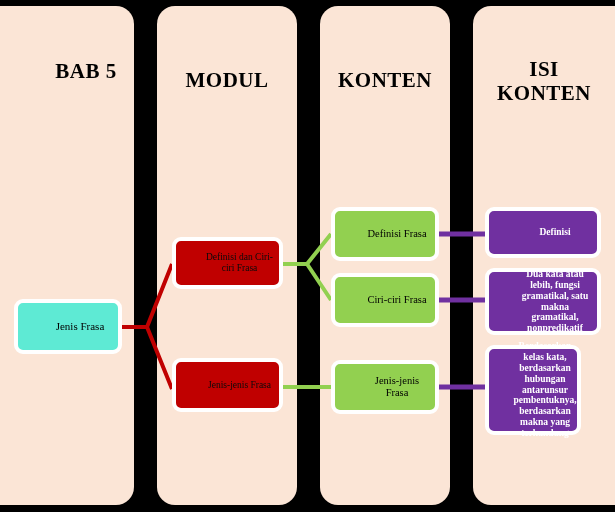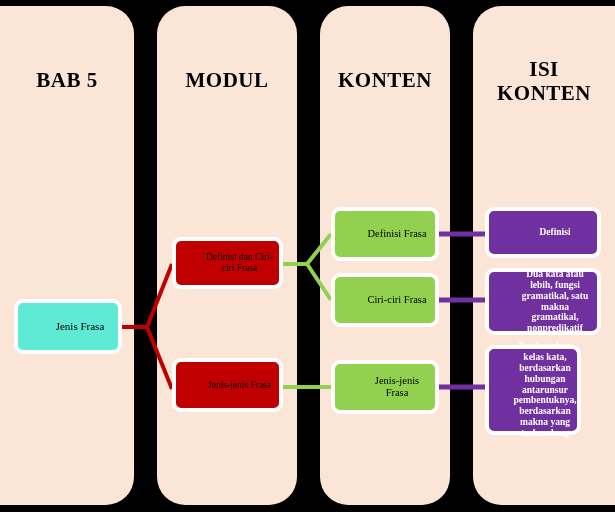--- a/index.html
+++ b/index.html
@@ -19,38 +19,38 @@
     left: 0; top: 0;
     width: 615px;
     height: 512px;
     background: #000000;
   }
 
   
   .panel {
     position: absolute;
     background: #FBE5D6;
-    border-radius: 28px;
+    border-radius: 18px;
   }
   #panel-0 { left: 0px;   top: 6px; width: 134px; height: 499px; border-top-left-radius: 0; border-bottom-left-radius: 0;}
   #panel-1 { left: 157px; top: 6px; width: 140px; height: 499px; }
   #panel-2 { left: 320px; top: 6px; width: 130px; height: 499px; }
   #panel-3 { left: 473px; top: 6px; width: 142px; height: 499px; border-top-right-radius: 0; border-bottom-right-radius: 0;}
 
   .panel-title {
     position: absolute;
     width: 100%;
     text-align: center;
     font-weight: bold;
     color: #000000;
     font-size: 21px;
     line-height: 1.12;
     letter-spacing: 0.5px;
   }
-  #title-0 { top: 63px; }
+  #title-0 { top: 54px; margin-left: 19px; }
   #title-1 { top: 63px; }
   #title-2 { top: 63px; }
   #title-3 { top: 52px; }
 
   
   #connectors {
     position: absolute;
     left: 0; top: 0;
     width: 615px;
     height: 512px;

